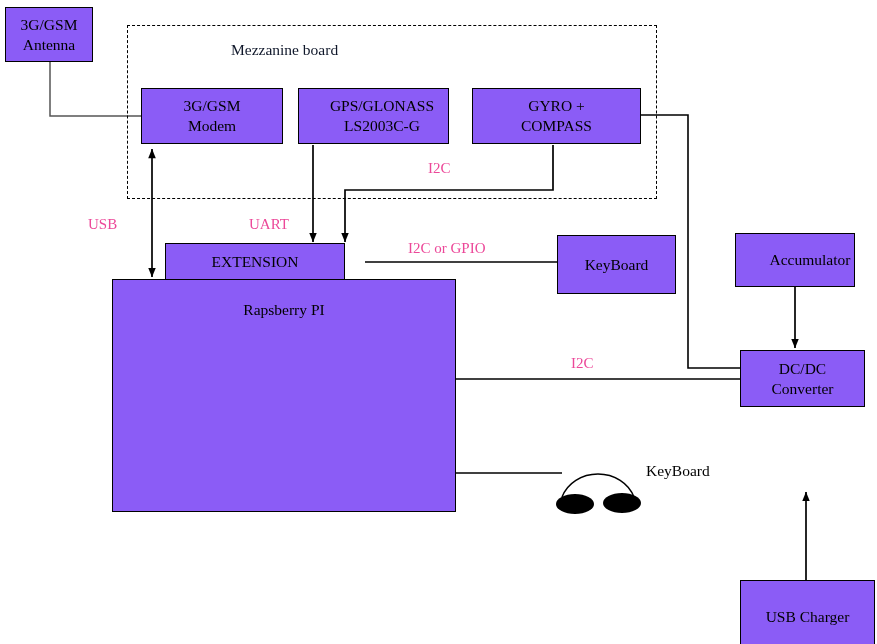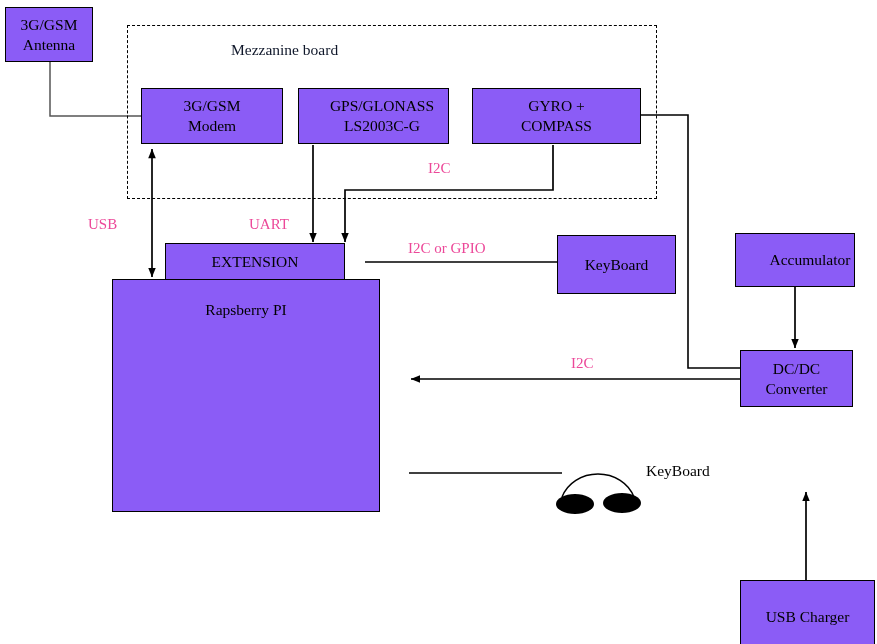--- a/index.html
+++ b/index.html
@@ -136,34 +136,34 @@
 
   <div class="node-box" style="left:472px; top:88px; width:169px; height:56px;">
     <span class="node-label">GYRO +
 COMPASS</span>
   </div>
 
   <div class="node-box" style="left:165px; top:243px; width:180px; height:37px;">
     <span class="node-label">EXTENSION</span>
   </div>
 
-  <div class="node-box" style="left:112px; top:279px; width:268px; height:233px;
+  <div class="node-box" style="left:112px; top:279px; width:344px; height:233px;
               align-items:flex-start; padding-top:20px;">
     <span class="node-label">Rapsberry PI</span>
   </div>
 
   <div class="node-box" style="left:557px; top:235px; width:119px; height:59px;">
     <span class="node-label">KeyBoard</span>
   </div>
 
   <div class="node-box" style="left:735px; top:233px; width:120px; height:54px;padding-left:30px;">
     <span class="node-label">Accumulator</span>
   </div>
 
-  <div class="node-box" style="left:740px; top:350px; width:113px; height:57px;">
+  <div class="node-box" style="left:740px; top:350px; width:125px; height:57px;">
     <span class="node-label">DC/DC
 Converter</span>
   </div>
 
   <div class="node-box" style="left:740px; top:580px; width:135px; height:73px;">
     <span class="node-label">USB Charger</span>
   </div>
 
   <div class="edge-label" style="left:88px; top:216px;">USB</div>
 

